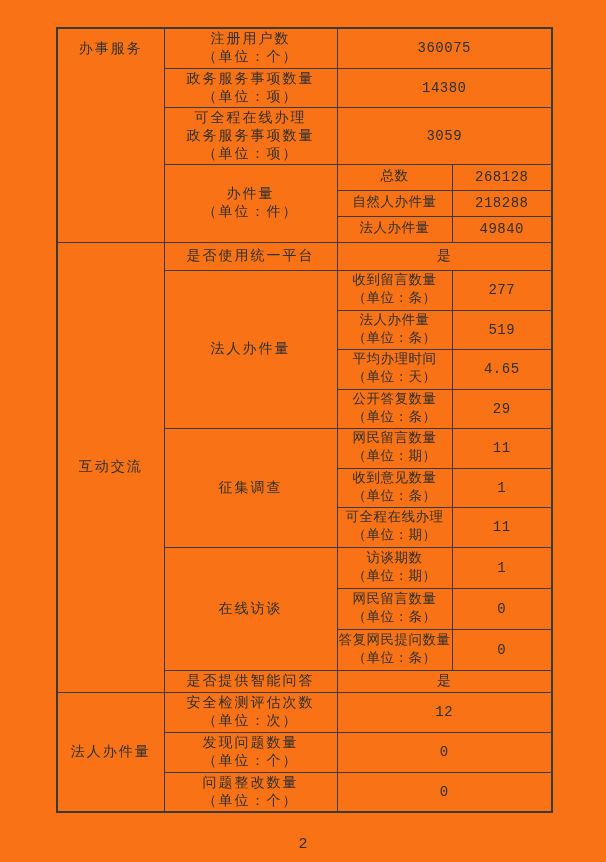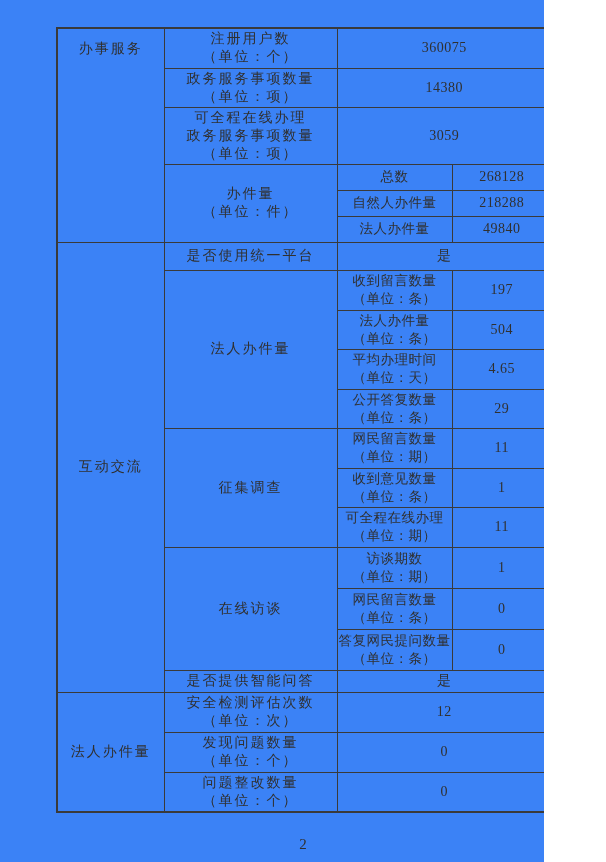--- a/index.html
+++ b/index.html
@@ -1,21 +1,21 @@
 <!DOCTYPE html>
 <html><head>
 <meta charset="utf-8">
 <style>
   html, body { margin: 0; padding: 0; background: #ffffff; }
   .page {
     position: relative;
-    width: 544px;
+    width: 606px;
     height: 862px;
-    background: #3b82f6;
-    font-family: Liberation Serif, serif;
+    background: #f97316;
+    font-family: Liberation Mono, monospace;
     color: #303030;
     overflow: hidden;
   }
   table.report {
     position: absolute;
     left: 56px;
     top: 27px;
     width: 495px;
     border-collapse: collapse;
     table-layout: fixed;
@@ -95,26 +95,26 @@
 
       <tr style="height:28px">
         <td class="sec" rowspan="12">互动交流</td>
         <td class="item">是否使用统一平台</td>
         <td class="valwide" colspan="2">是</td>
       </tr>
       <tr style="height:40px">
         <td class="item" rowspan="4">法人办件量</td>
         <td class="sub">收到留言数量
 （单位：条）</td>
-        <td class="val">197</td>
+        <td class="val">277</td>
       </tr>
       <tr style="height:39px">
         <td class="sub">法人办件量
 （单位：条）</td>
-        <td class="val">504</td>
+        <td class="val">519</td>
       </tr>
       <tr style="height:40px">
         <td class="sub">平均办理时间
 （单位：天）</td>
         <td class="val">4.65</td>
       </tr>
       <tr style="height:39px">
         <td class="sub">公开答复数量
 （单位：条）</td>
         <td class="val">29</td>

